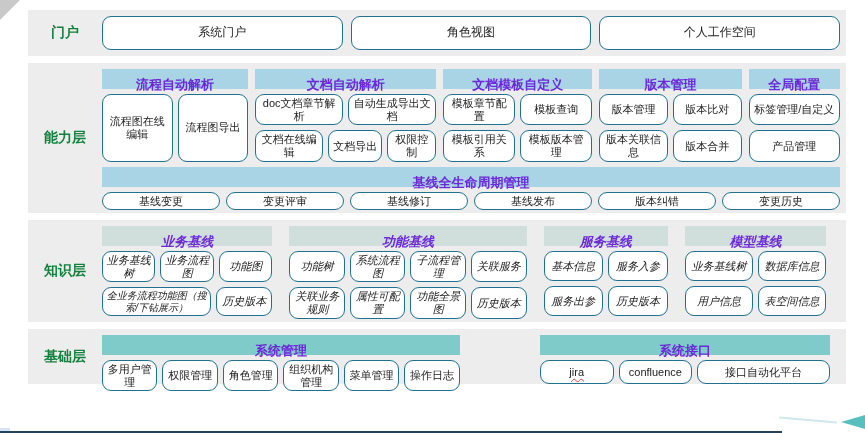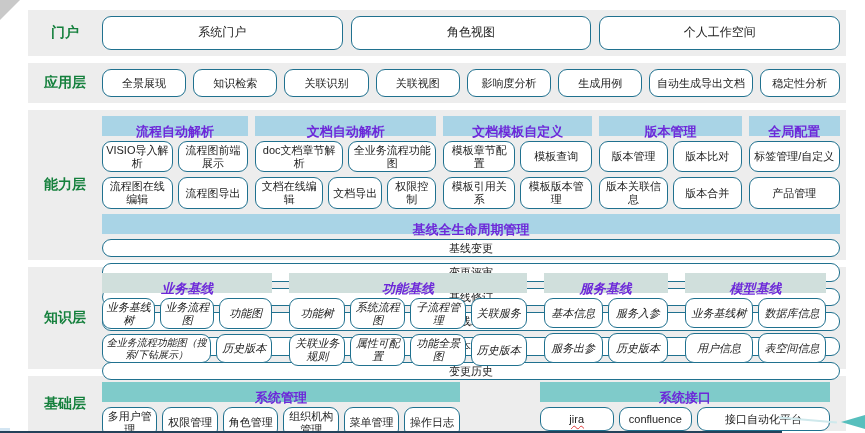--- a/index.html
+++ b/index.html
@@ -43,21 +43,21 @@
     padding:7px 0;height:20px;line-height:17px;
     box-sizing:border-box;color:#6d28d9;
   }
   .hdr-blue{background:#a9d4e6;}
   .hdr-green{background:#d0dfdc;}
   .hdr-teal{background:#7fcbca;}
   .row{display:flex;gap:5px;flex:1;}
   .row .box{flex:1;min-height:24px;}
   .cap-content{flex-direction:column;gap:5px;}
   .cap-groups{display:flex;gap:7px;flex:1;}
-  .baseline-row{display:flex;gap:6px;height:26px;flex-direction:column;}
+  .baseline-row{display:flex;gap:6px;height:26px;}
   .baseline-row .box{flex:1;}
   .knw-content{gap:17px;margin-right:14px;font-style:italic;}
   .base-content{gap:16px;margin-right:10px;}
   .spacer{width:48px;}
   .spellcheck{text-decoration:underline wavy #e03a3a;text-decoration-thickness:1px;text-underline-offset:2px;}
   
   .corner-fold{
     position:absolute;top:0;left:0;width:0;height:0;
     border-top:20px solid #c9c9c9;border-right:20px solid transparent;
   }
@@ -79,54 +79,37 @@
 
   <div class="band" style="height:46px">
     <div class="band-label">门户</div>
     <div class="band-content">
       <div class="box big" style="flex:1">系统门户</div>
       <div class="box big" style="flex:1">角色视图</div>
       <div class="box big" style="flex:1">个人工作空间</div>
     </div>
   </div>
 
-  <div class="band" style="height:40px">
-    <div class="band-label">应用层</div>
-    <div class="band-content" style="gap:7px">
-      <div class="box" style="flex:1">全景展现</div>
-      <div class="box" style="flex:1">知识检索</div>
-      <div class="box" style="flex:1">关联识别</div>
-      <div class="box" style="flex:1">关联视图</div>
-      <div class="box" style="flex:1">影响度分析</div>
-      <div class="box" style="flex:1">生成用例</div>
-      <div class="box" style="flex:1.25">自动生成导出文档</div>
-      <div class="box" style="flex:0.95">稳定性分析</div>
-    </div>
-  </div>
 
   <div class="band" style="height:150px">
     <div class="band-label">能力层</div>
     <div class="band-content cap-content">
       <div class="cap-groups">
         <div class="group" style="flex:147">
           <div class="group-header hdr-blue">流程自动解析</div>
           <div class="row">
-            <div class="box">VISIO导入解析</div>
-            <div class="box">流程图前端展示</div>
-          </div>
-          <div class="row">
             <div class="box">流程图在线编辑</div>
             <div class="box">流程图导出</div>
           </div>
         </div>
         <div class="group" style="flex:182">
           <div class="group-header hdr-blue">文档自动解析</div>
           <div class="row">
             <div class="box">doc文档章节解析</div>
-            <div class="box">全业务流程功能图</div>
+            <div class="box">自动生成导出文档</div>
           </div>
           <div class="row">
             <div class="box" style="flex:1.25">文档在线编辑</div>
             <div class="box" style="flex:0.95">文档导出</div>
             <div class="box" style="flex:0.85">权限控制</div>
           </div>
         </div>
         <div class="group" style="flex:150">
           <div class="group-header hdr-blue">文档模板自定义</div>
           <div class="row">

